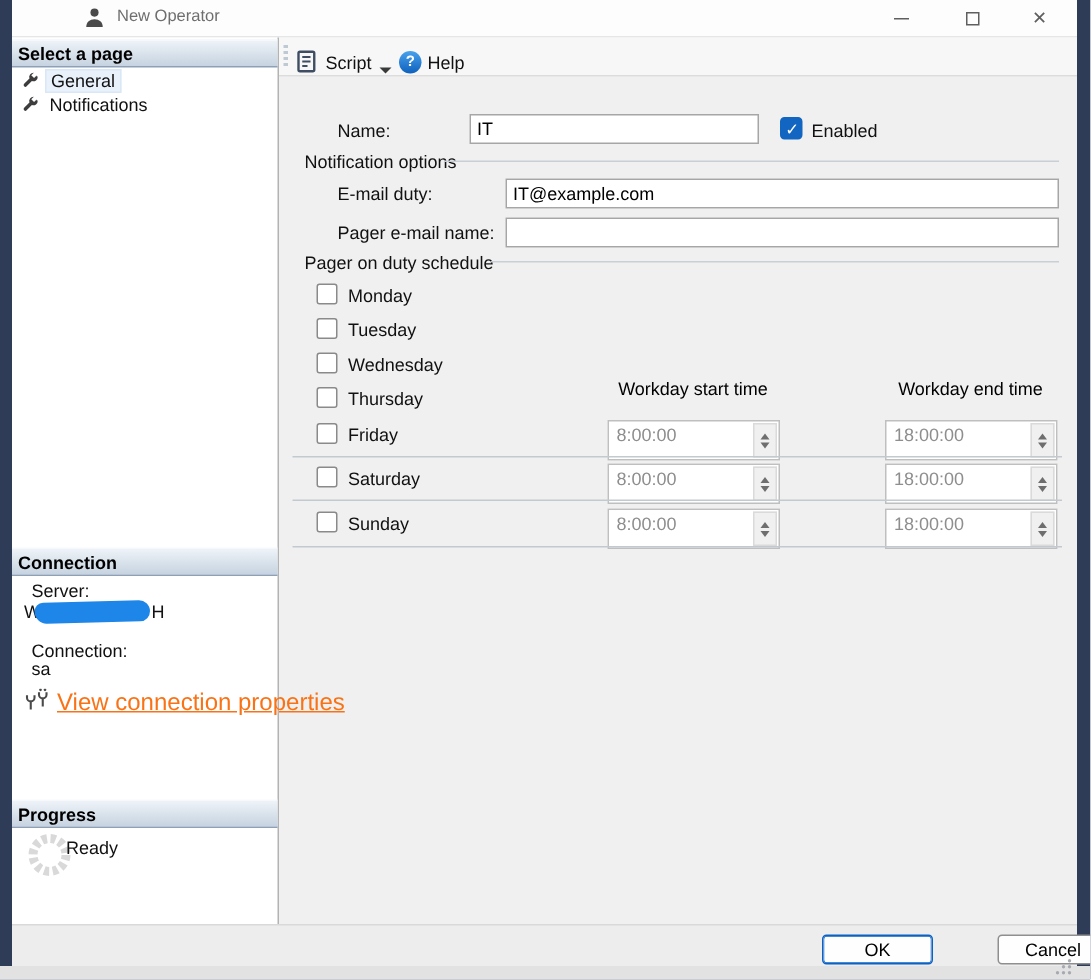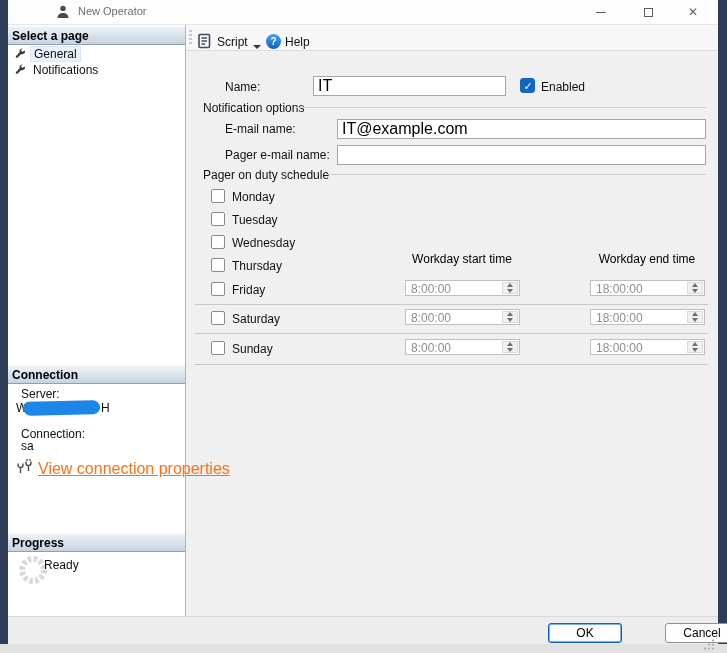--- a/index.html
+++ b/index.html
@@ -34,31 +34,31 @@
              border-bottom:1px solid #dcdcdc; }
   .tb-grip { position:absolute; left:189px; top:30px; width:3px; height:16px;
              background:repeating-linear-gradient(to bottom,#bfc9d4 0 2px, transparent 2px 4px); }
   .tool-btn { position:absolute; top:27px; height:22px; display:flex; align-items:flex-end; gap:4px; cursor:pointer; }
   .caret { width:0; height:0; border-left:4px solid transparent; border-right:4px solid transparent;
            border-top:4px solid #3a3a3a; }
   .help-circle { width:15px; height:15px; border-radius:50%; background:linear-gradient(#48a2ec,#0f61bd);
                  color:#fff; font-weight:bold; font-size:10px; text-align:center; line-height:15px; }
 
   
-  .tb { position:absolute; height:20px; border:1px solid #a6a6a6; background:#fff; font-size:16px;
+  .tb { position:absolute; height:20px; border:1px solid #a6a6a6; background:#fff; font-size:12px;
         padding:0 4px; color:#000; font-family:inherit; }
   .cb { position:absolute; width:14px; height:14px; border:1px solid #8a8a8a; border-radius:2px;
         background:#fff; cursor:pointer; }
   .cb.checked { width:15px; height:15px; background:#1266c1; border-color:#1266c1; border-radius:3px; }
   .cb.checked::after { content:"✓"; color:#fff; font-size:11px; position:absolute; left:2.5px; top:0.5px; }
   .group-line { position:absolute; height:1px; background:#c9cfd6; }
   .day-sep { position:absolute; left:195px; width:513px; height:1px; background:#c3c9d0; }
   .col-hd { position:absolute; width:120px; text-align:center; font-size:12px; color:#000; top:252px; }
 
-  .spin { position:absolute; width:115px; height:16px; background:#fff; border:1px solid #bfbfbf; display:flex;align-items:center; }
+  .spin { position:absolute; width:115px; height:27px; background:#fff; border:1px solid #bfbfbf; display:flex; }
   .spin-val { flex:1; font-size:12px; color:#8e8e8e; padding:2px 0 0 5px; overflow:hidden; }
   .spin-btns { width:16px; margin:1px; background:#f0f0f0; border:1px solid #dadada; display:flex;
                flex-direction:column; justify-content:center; align-items:center; gap:2px; }
   .arr-up { width:0; height:0; border-left:3px solid transparent; border-right:3px solid transparent;
             border-bottom:4px solid #6e6e6e; }
   .arr-dn { width:0; height:0; border-left:3px solid transparent; border-right:3px solid transparent;
             border-top:4px solid #6e6e6e; }
 
   
   .footer { position:absolute; left:8px; top:616px; width:710px; height:28px; background:#ededed;
@@ -150,21 +150,21 @@
   </div>
 
   <span class="lbl" style="left:225px;top:80px">Name:</span>
   <input class="tb" style="left: 313px; top: 76px; width: 193px;" value="IT">
   <div class="cb checked" style="left:520px;top:78px"></div>
   <span class="lbl" style="left:541px;top:80px">Enabled</span>
 
   <span class="lbl" style="left:203px;top:101px">Notification options</span>
   <div class="group-line" style="left:296px;top:107px;width:410px"></div>
 
-  <span class="lbl" style="left:225px;top:122px">E-mail name:</span>
+  <span class="lbl" style="left:225px;top:122px">E-mail duty:</span>
   <input class="tb" style="left: 337px; top: 119px; width: 369px;" value="IT@example.com">
 
   <span class="lbl" style="left:225px;top:148px">Pager e-mail name:</span>
   <input class="tb" style="left: 337px; top: 145px; width: 369px;" value="">
 
   <span class="lbl" style="left:203px;top:168px">Pager on duty schedule</span>
   <div class="group-line" style="left:327px;top:174px;width:379px"></div>
 
   <div class="cb" style="left:211px;top:189px"></div>
   <span class="lbl" style="left:232px;top:190px">Monday</span>

